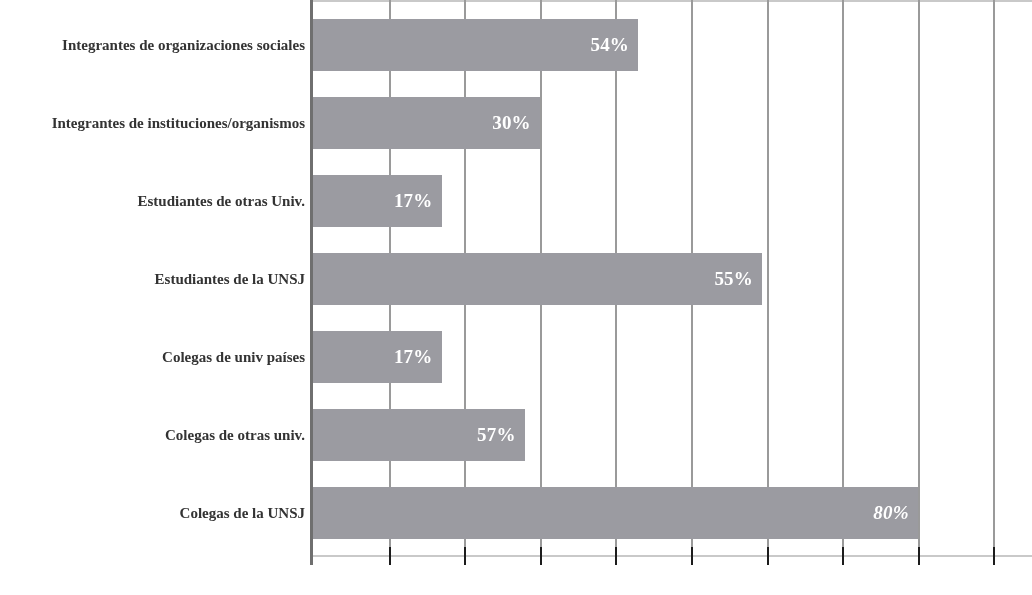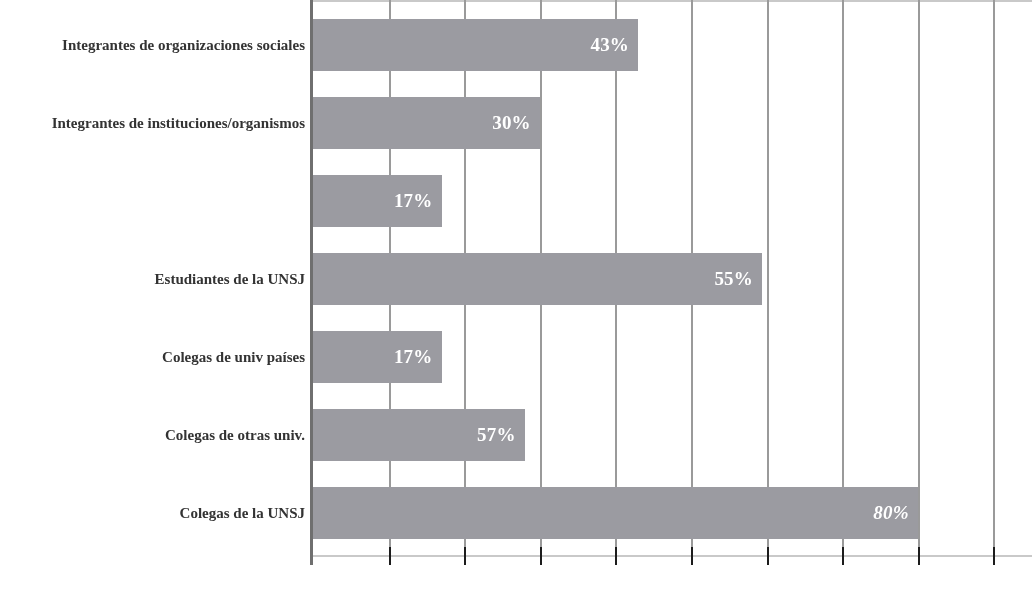--- a/index.html
+++ b/index.html
@@ -124,20 +124,21 @@
   }
 </style>
 </head>
 <body>
 
 <div id="chart-root">
 
   <div class="labels-col">
       <div class="cat-label" style="top: 19px;">Integrantes de organizaciones sociales</div>
       <div class="cat-label" style="top: 97px;">Integrantes de instituciones/organismos</div>
+      <div class="cat-label" style="top: 175px;">Estudiantes de otras Univ.</div>
       <div class="cat-label" style="top: 253px;">Estudiantes de la UNSJ</div>
       <div class="cat-label" style="top: 331px;">Colegas de univ países</div>
       <div class="cat-label" style="top: 409px;">Colegas de otras univ.</div>
       <div class="cat-label" style="top: 487px;">Colegas de la UNSJ</div>
     </div>
 
   <div class="plot-area">
     <div class="top-rule"></div>
     <div class="base-rule"></div>
   <div class="gridline axis-line" style="left: -3px;"></div>
@@ -155,21 +156,21 @@
       <div class="gridline" style="left: 453.6px;"></div>
       <div class="tick" style="left: 453.6px;"></div>
       <div class="gridline" style="left: 529.2px;"></div>
       <div class="tick" style="left: 529.2px;"></div>
       <div class="gridline" style="left: 604.8px;"></div>
       <div class="tick" style="left: 604.8px;"></div>
       <div class="gridline" style="left: 680.4px;"></div>
       <div class="tick" style="left: 680.4px;"></div>
       <div class="bar-row" style="top: 19px;">
         <div class="bar" title="Integrantes de organizaciones sociales 43%" style="width: 325.08px; background: rgb(155, 155, 161);">
-          <span class="bar-value">43%</span>
+          <span class="bar-value">54%</span>
         </div>
       </div>
       <div class="bar-row" style="top: 97px;">
         <div class="bar" title="Integrantes de instituciones/organismos 30%" style="width: 226.8px; background: rgb(155, 155, 161);">
           <span class="bar-value">30%</span>
         </div>
       </div>
       <div class="bar-row" style="top: 175px;">
         <div class="bar" title="Estudiantes de otras Univ. 17%" style="width: 128.52px; background: rgb(155, 155, 161);">
           <span class="bar-value">17%</span>

